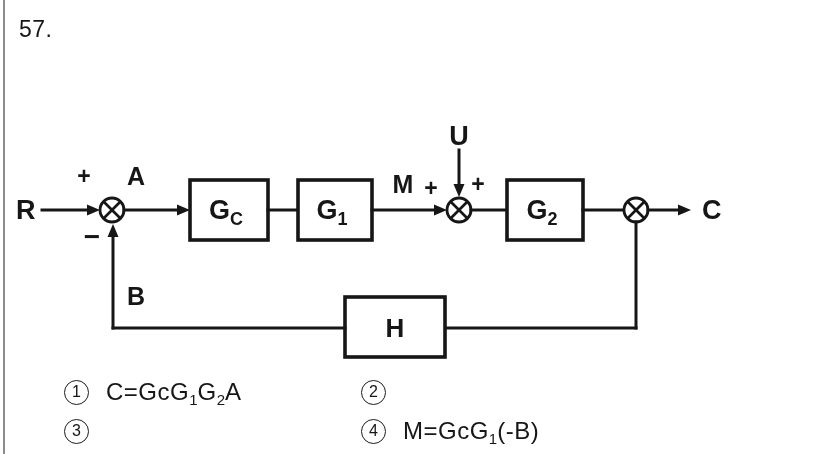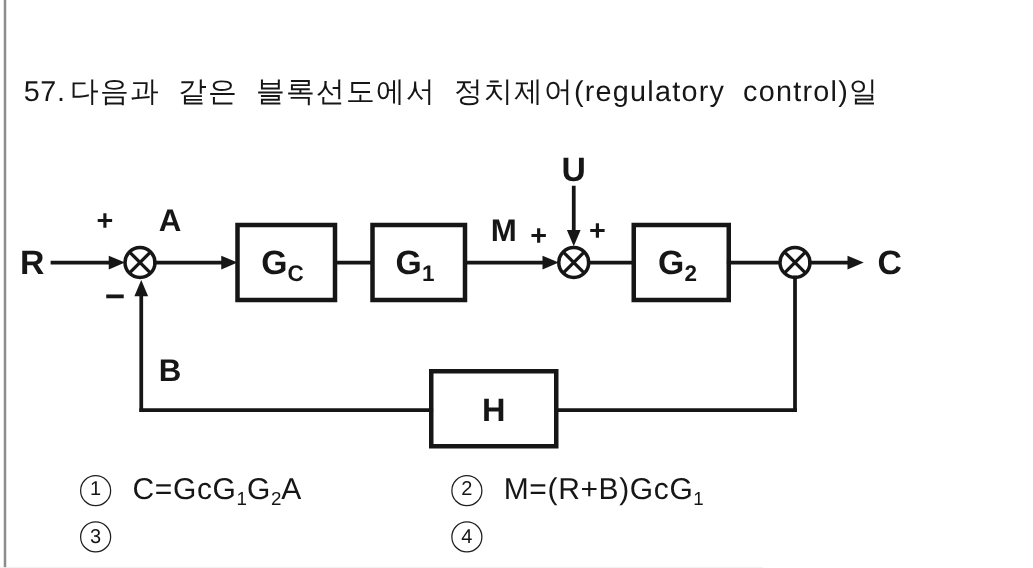--- a/index.html
+++ b/index.html
@@ -11,21 +11,21 @@
     font-family:"Liberation Sans","DejaVu Sans",sans-serif;
     color:#161616;
   }
   .left-edge{
     position:absolute;left:3px;top:0;width:2px;height:454px;
     background:#8c8c8c;
   }
   
   .question{
     position:absolute;left:19px;top:12px;width:790px;
-    display:flex;align-items:flex-start;margin-top:44px;
+    display:flex;align-items:flex-start;
   }
   .qnum{
     font-size:23px;line-height:34px;flex:0 0 37px;
     letter-spacing:.5px;
   }
   .qtext{
     font-size:23px;line-height:34px;
     letter-spacing:1px;word-spacing:7px;
     white-space:nowrap;
   }
@@ -55,21 +55,20 @@
 </style>
 </head>
 <body>
 
 <div class="page">
   <div class="left-edge"></div>
 
   <div class="question">
     <div class="qnum">57.</div>
     <div>
-      <div class="qtext">다음과 같은 블록선도에서 정치제어(regulatory control)일</div>
     </div>
   </div>
 
   <svg class="diagram" width="826" height="272" viewBox="0 0 826 272">
 
     <text class="dlab" x="16" y="119" font-size="27">R</text>
     <line class="ln" x1="42" y1="110" x2="87" y2="110"></line>
     <polygon class="ah" points="100,110 87,104.5 87,115.5"></polygon>
     <text class="dlab" x="84" y="84" font-size="23" text-anchor="middle">+</text>
     <text class="dlab" x="92" y="146" font-size="28" text-anchor="middle">−</text>
@@ -145,25 +144,25 @@
 
   <div class="options">
 
     <div class="opt">
       <span class="onum">1</span>
       <span class="formula"><span>C=GcG</span><sub>1</sub><span>G</span><sub>2</sub><span>A</span></span>
     </div>
 
     <div class="opt">
       <span class="onum">2</span>
-      <span class="formula"><span>M=(R+B)GcG</span><sub>1</sub></span>
     </div>
 
     <div class="opt">
       <span class="onum">3</span>
     </div>
 
     <div class="opt">
       <span class="onum">4</span>
+      <span class="formula"><span>M=GcG</span><sub>1</sub><span>(-B)</span></span>
     </div>
 
   </div>
 </div>
 
 </body></html>

